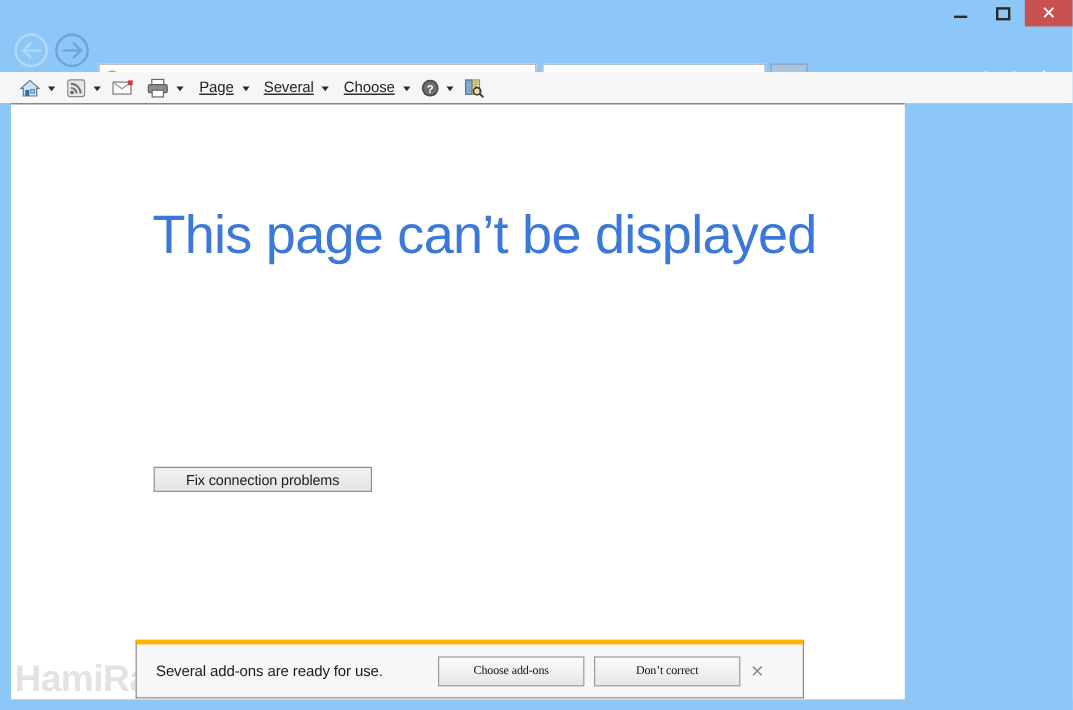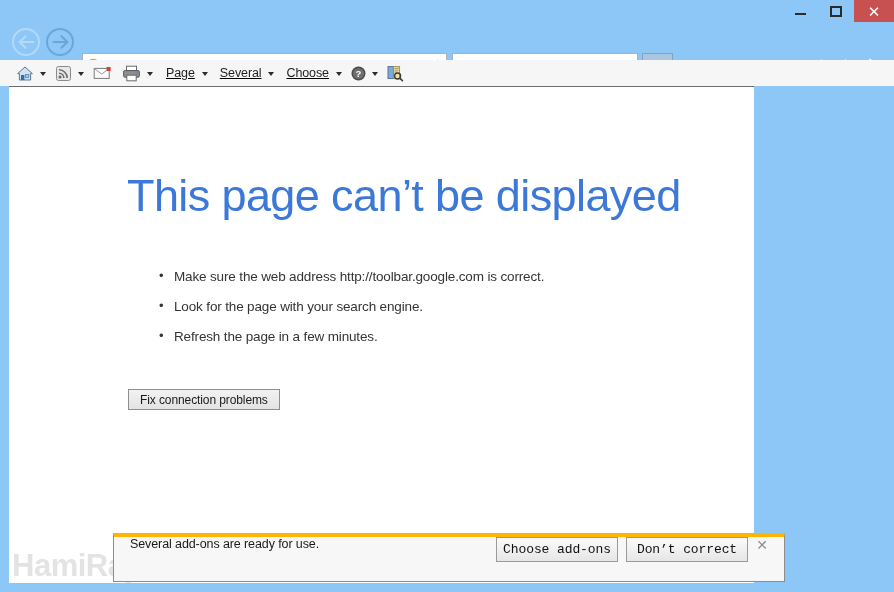--- a/index.html
+++ b/index.html
@@ -214,21 +214,21 @@
     position: absolute;
     left: 2px; top: -1px;
     color: #343434;
     font-size: 13px;
   }
 
   #fix-btn {
     position: absolute;
     left: 119px; top: 302px;
     height: 21px;
-    padding: 0 11px;
+    padding: 0 26px;
     background: linear-gradient(to bottom, #f2f2f2 0%, #e3e3e3 100%);
     border: 1px solid #8e8e8e;
     font-family: "Liberation Sans", sans-serif;
     font-size: 12px;
     color: #1a1a1a;
     letter-spacing: -0.1px;
     cursor: pointer;
   }
 
   
@@ -240,43 +240,44 @@
     color: #e3e3e3;
     letter-spacing: -0.5px;
     white-space: nowrap;
     z-index: 4;
   }
 
   
   #notifybar {
     position: absolute;
     left: 113px; top: 533px;
-    width: 672px; height: 49px;
+    width: 557px; height: 49px;
     background: #f7f7f7;
     border: 1px solid #8c8c8c;
     border-top: 4px solid #ffb400;
     display: flex;
-    padding: 0 8px 0 16px;
+    align-items: center;
+    padding: 0 24px 0 16px;
     z-index: 6;
   }
   #notify-text {
     flex: 1 1 auto;
     font-size: 12.5px;
     color: #1a1a1a;
     letter-spacing: -0.1px;
   }
   .notify-btn {
     flex: 0 0 auto;
     height: 25px;
     min-width: 122px;
     margin-left: 8px;
     background: linear-gradient(to bottom, #fbfbfb 0%, #e6e6e6 100%);
     border: 1px solid #9a9a9a;
-    font-family: Liberation Mono, monospace;
-    font-size: 13px;
+    font-family: Liberation Serif, serif;
+    font-size: 10px;
     color: #111111;
     letter-spacing: -0.1px;
     cursor: pointer;
   }
   #notify-close {
     flex: 0 0 auto;
     width: 28px;
     text-align: center;
     font-size: 14px;
     color: #8e8e8e;
@@ -463,25 +464,20 @@
         <circle cx="11.6" cy="11" r="3" fill="none" stroke="#3a3a3a" stroke-width="1.3"></circle>
         <path d="M13.8 13.2 L16.4 15.6" stroke="#3a3a3a" stroke-width="1.6" stroke-linecap="round"></path>
       </svg>
     </div>
   </div>
 
   <div id="content">
 
     <div id="err-heading">This page can’t be displayed</div>
 
-    <ul id="err-list">
-      <li>Make sure the web address http://toolbar.google.com is correct.</li>
-      <li>Look for the page with your search engine.</li>
-      <li>Refresh the page in a few minutes.</li>
-    </ul>
 
     <button id="fix-btn">Fix connection problems</button>
   </div>
 
   <div id="watermark">HamiRayane.com</div>
 
   <div id="left-strip"></div>
   <div id="right-strip"></div>
   <div id="bottom-strip"></div>
 

